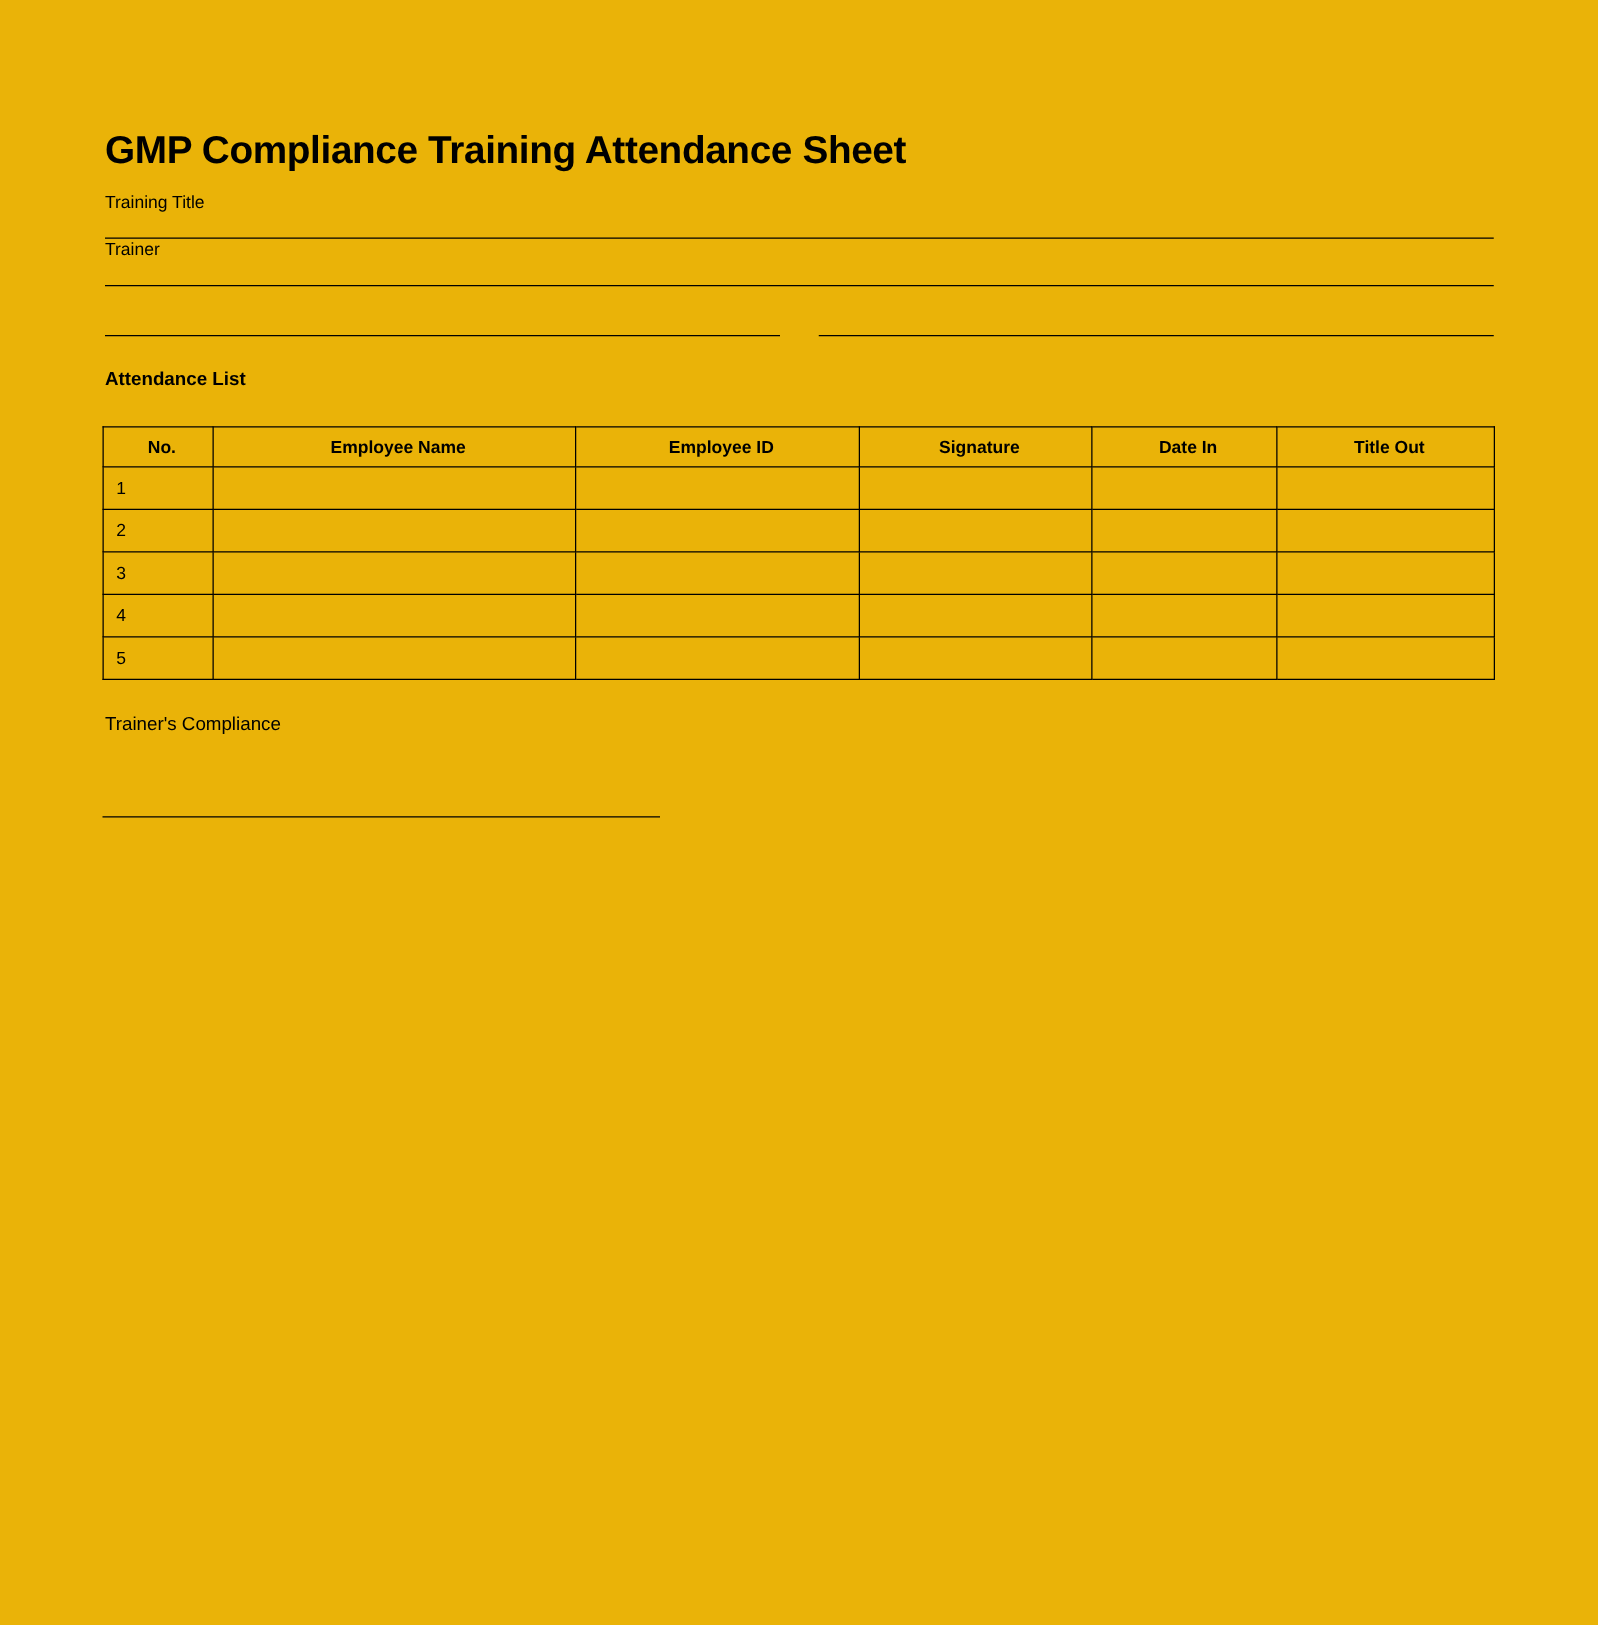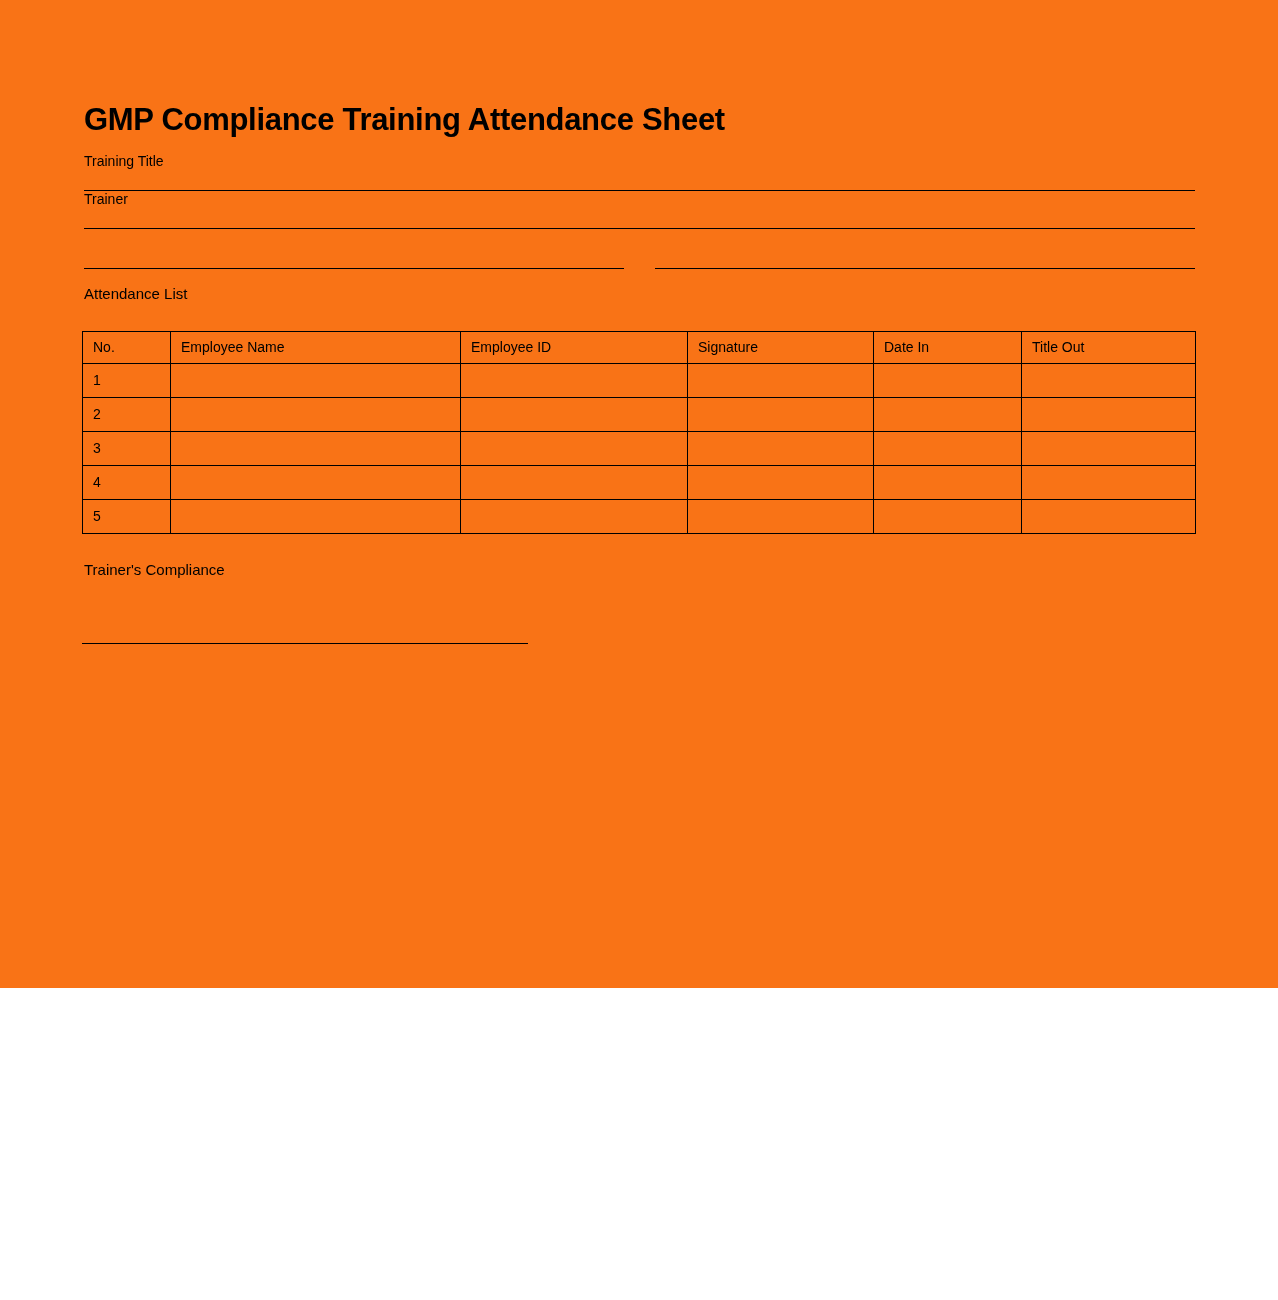--- a/index.html
+++ b/index.html
@@ -1,21 +1,21 @@
 <!DOCTYPE html>
 <html><head>
 <meta charset="utf-8">
 <style>
   * { box-sizing: border-box; margin: 0; padding: 0; }
   html, body { background: #ffffff; }
   .page {
     position: relative;
     width: 1278px;
-    height: 988px;
-    background: #f97316;
+    height: 1300px;
+    background: #eab308;
     color: #000000;
     font-family: "Liberation Sans", "DejaVu Sans", sans-serif;
     overflow: hidden;
   }
   .content {
     padding: 104px 83px 0 84px;
   }
   .doc-title {
     font-size: 31px;
     font-weight: bold;
@@ -31,44 +31,45 @@
     font-size: 14px;
     line-height: 16px;
   }
   .field-line {
     height: 22px;
     border-bottom: 1px solid #000000;
     font-size: 14px;
     line-height: 22px;
   }
   .section-heading {
-    margin-top: 16px;
+    margin-top: 26px;
     font-size: 15px;
-    font-weight: 400;
+    font-weight: 700;
     line-height: 17px;
   }
   table.attendance {
     margin-top: 29px;
     margin-left: -2px;
     border-collapse: collapse;
     table-layout: fixed;
     width: 1113px;
   }
   table.attendance th,
   table.attendance td {
     border: 1px solid #000000;
     font-size: 14px;
     text-align: left;
     vertical-align: middle;
     padding: 0 4px 0 10px;
     overflow: hidden;
   }
   table.attendance th {
     height: 32px;
-    font-weight: normal;
+    font-weight: bold;
+    text-align: center;
   }
   table.attendance td {
     height: 34px;
     font-weight: 400;
   }
   .sig-label {
     margin-top: 27px;
     font-size: 15px;
     line-height: 17px;
   }

